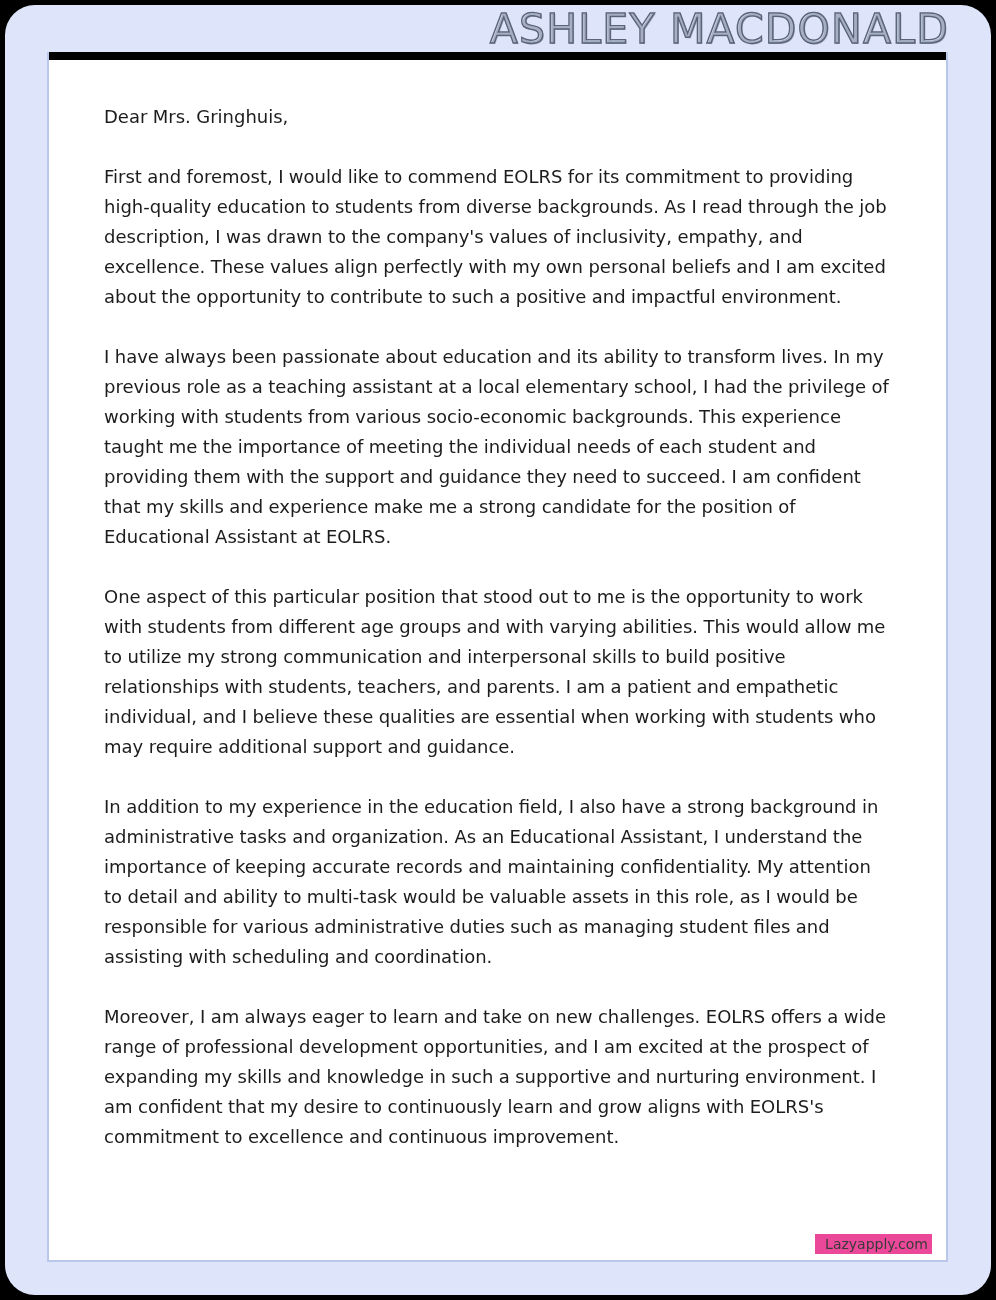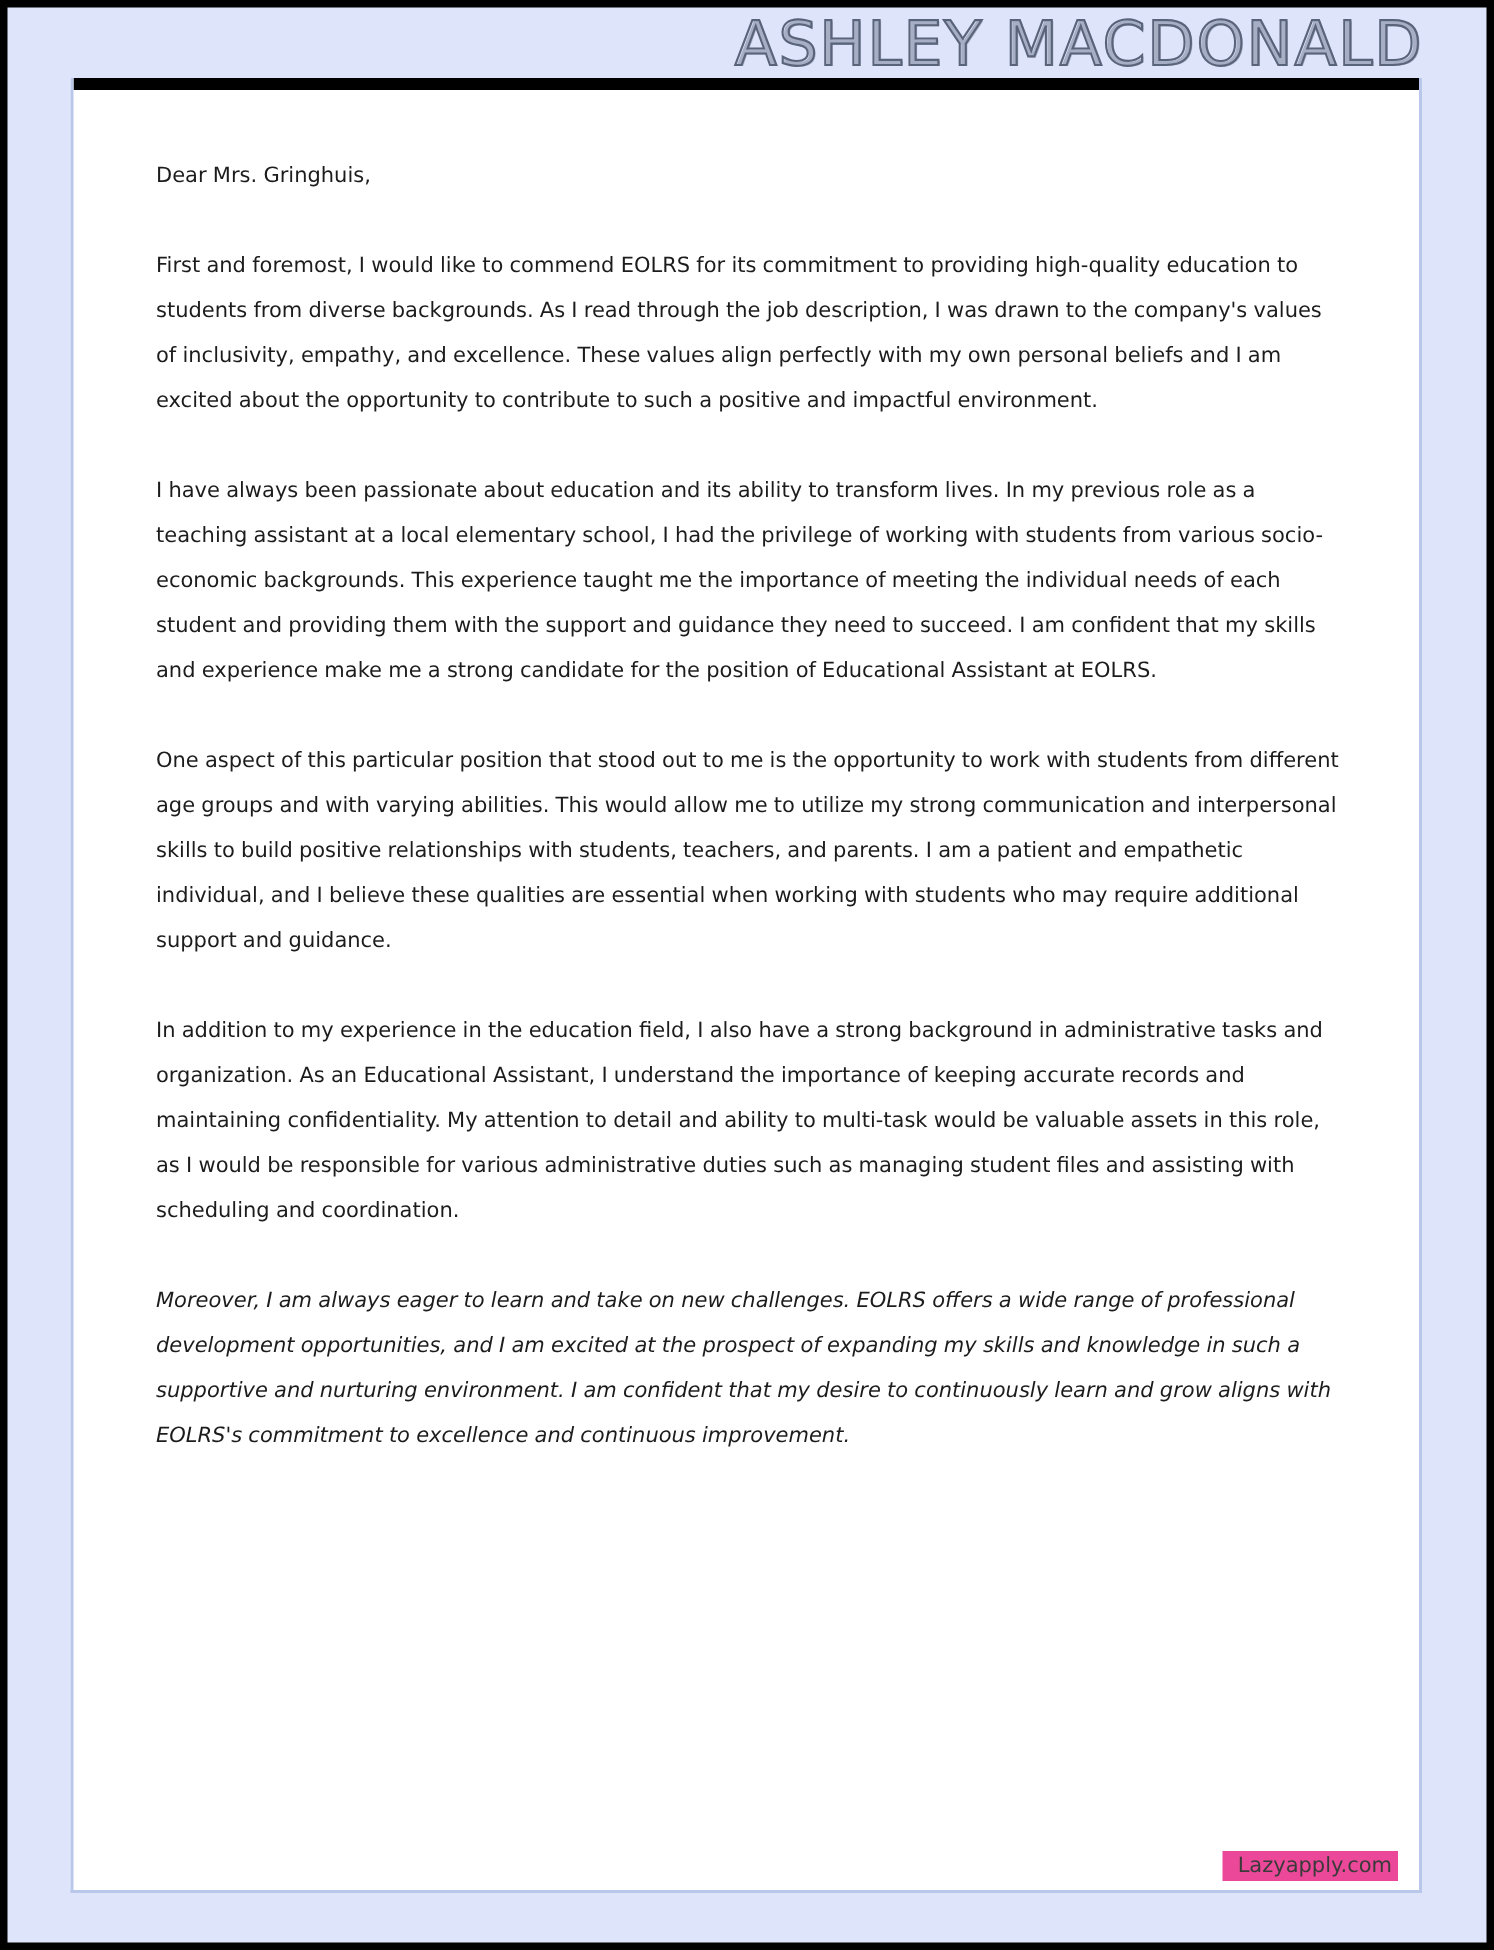--- a/index.html
+++ b/index.html
@@ -16,20 +16,21 @@
 
   
   .frame {
     position: absolute;
     left: 5px;
     top: 5px;
     width: 986px;
     height: 1290px;
     background: #dee5fa;
     overflow: hidden;
+    border-radius: 30px;
   }
 
   
   .header {
     position: absolute;
     left: 0;
     top: 0;
     width: 986px;
     height: 47px;
     display: flex;
@@ -81,30 +82,29 @@
     top: 8px;
     width: 100%;
     height: 1200px;
     padding: 42px 52px 0 55px;
     box-sizing: border-box;
     overflow: hidden;
   }
 
   .para {
     font-family: "DejaVu Sans", sans-serif;
-    font-size: 14px;
+    font-size: 18px;
     line-height: 30px;
     color: #1c1c1c;
     margin: 0 0 30px 0;
     text-align: left;
     word-spacing: -0.3px;
   }
   .para:last-of-type {
     margin-bottom: 0;
-    font-style: italic;
   }
 
   .watermark {
     position: absolute;
     right: 14px;
     bottom: 6px;
     font-family: "DejaVu Sans", sans-serif;
     font-size: 14px;
     line-height: 16px;
     color: #3a3a3a;

